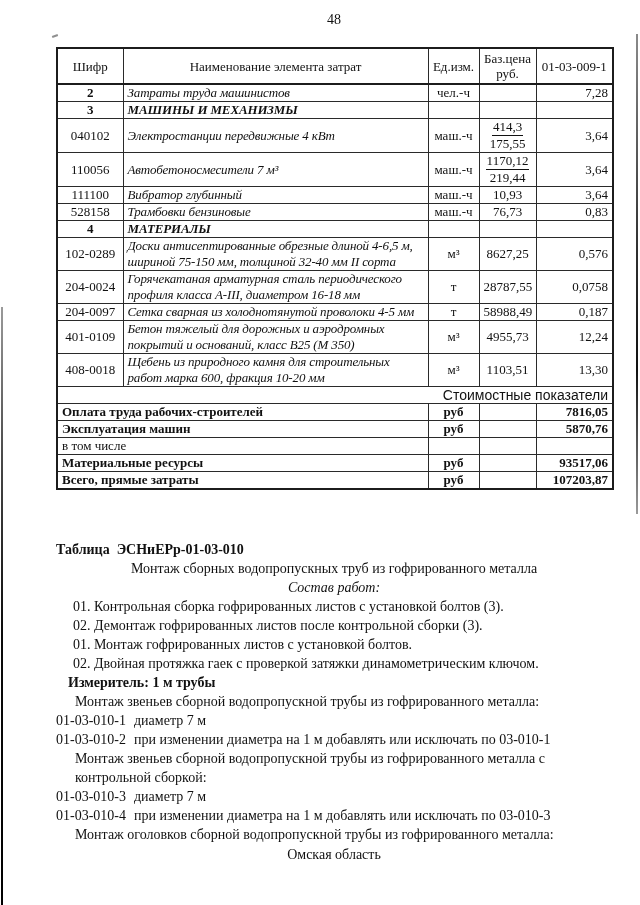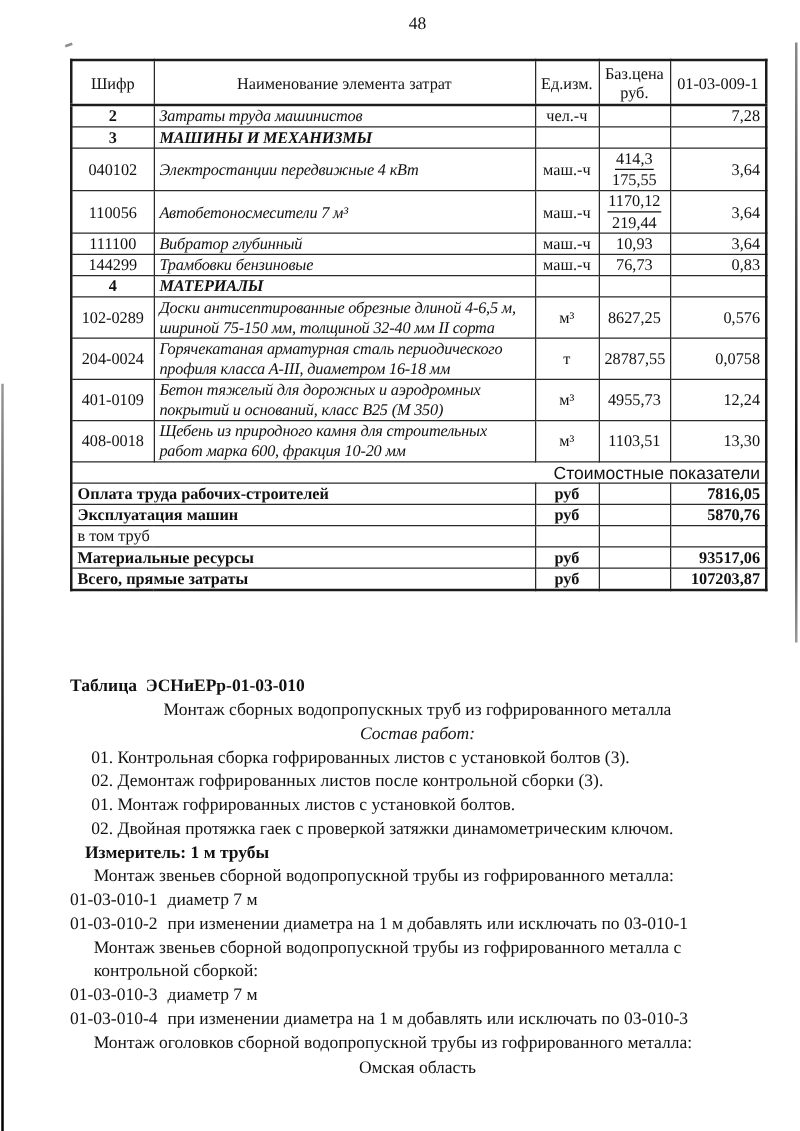--- a/index.html
+++ b/index.html
@@ -104,21 +104,21 @@
           <td class="val">3,64</td>
         </tr>
         <tr class="r-item">
           <td class="code">111100</td>
           <td class="name">Вибратор глубинный</td>
           <td class="unit">маш.-ч</td>
           <td class="base">10,93</td>
           <td class="val">3,64</td>
         </tr>
         <tr class="r-item">
-          <td class="code">144299</td>
+          <td class="code">528158</td>
           <td class="name">Трамбовки бензиновые</td>
           <td class="unit">маш.-ч</td>
           <td class="base">76,73</td>
           <td class="val">0,83</td>
         </tr>
         <tr class="r-section">
           <td class="code bold">4</td>
           <td class="name bold">МАТЕРИАЛЫ</td>
           <td class="unit"></td>
           <td class="base"></td>
@@ -132,20 +132,27 @@
           <td class="val">0,576</td>
         </tr>
         <tr class="r-item">
           <td class="code">204-0024</td>
           <td class="name">Горячекатаная арматурная сталь периодического профиля класса А-III, диаметром 16-18 мм</td>
           <td class="unit">т</td>
           <td class="base">28787,55</td>
           <td class="val">0,0758</td>
         </tr>
         <tr class="r-item">
+          <td class="code">204-0097</td>
+          <td class="name">Сетка сварная из холоднотянутой проволоки 4-5 мм</td>
+          <td class="unit">т</td>
+          <td class="base">58988,49</td>
+          <td class="val">0,187</td>
+        </tr>
+        <tr class="r-item">
           <td class="code">401-0109</td>
           <td class="name">Бетон тяжелый для дорожных и аэродромных покрытий и оснований, класс В25 (М 350)</td>
           <td class="unit">м³</td>
           <td class="base">4955,73</td>
           <td class="val">12,24</td>
         </tr>
         <tr class="r-item">
           <td class="code">408-0018</td>
           <td class="name">Щебень из природного камня для строительных работ марка 600, фракция 10-20 мм</td>
           <td class="unit">м³</td>
@@ -161,21 +168,21 @@
           <td class="base"></td>
           <td class="val">7816,05</td>
         </tr>
         <tr class="r-summary bold">
           <td class="sum-label" colspan="2">Эксплуатация машин</td>
           <td class="unit">руб</td>
           <td class="base"></td>
           <td class="val">5870,76</td>
         </tr>
         <tr class="r-summary">
-          <td class="sum-label" colspan="2">в том труб</td>
+          <td class="sum-label" colspan="2">в том числе</td>
           <td class="unit"></td>
           <td class="base"></td>
           <td class="val"></td>
         </tr>
         <tr class="r-summary bold">
           <td class="sum-label" colspan="2">Материальные ресурсы</td>
           <td class="unit">руб</td>
           <td class="base"></td>
           <td class="val">93517,06</td>
         </tr>

